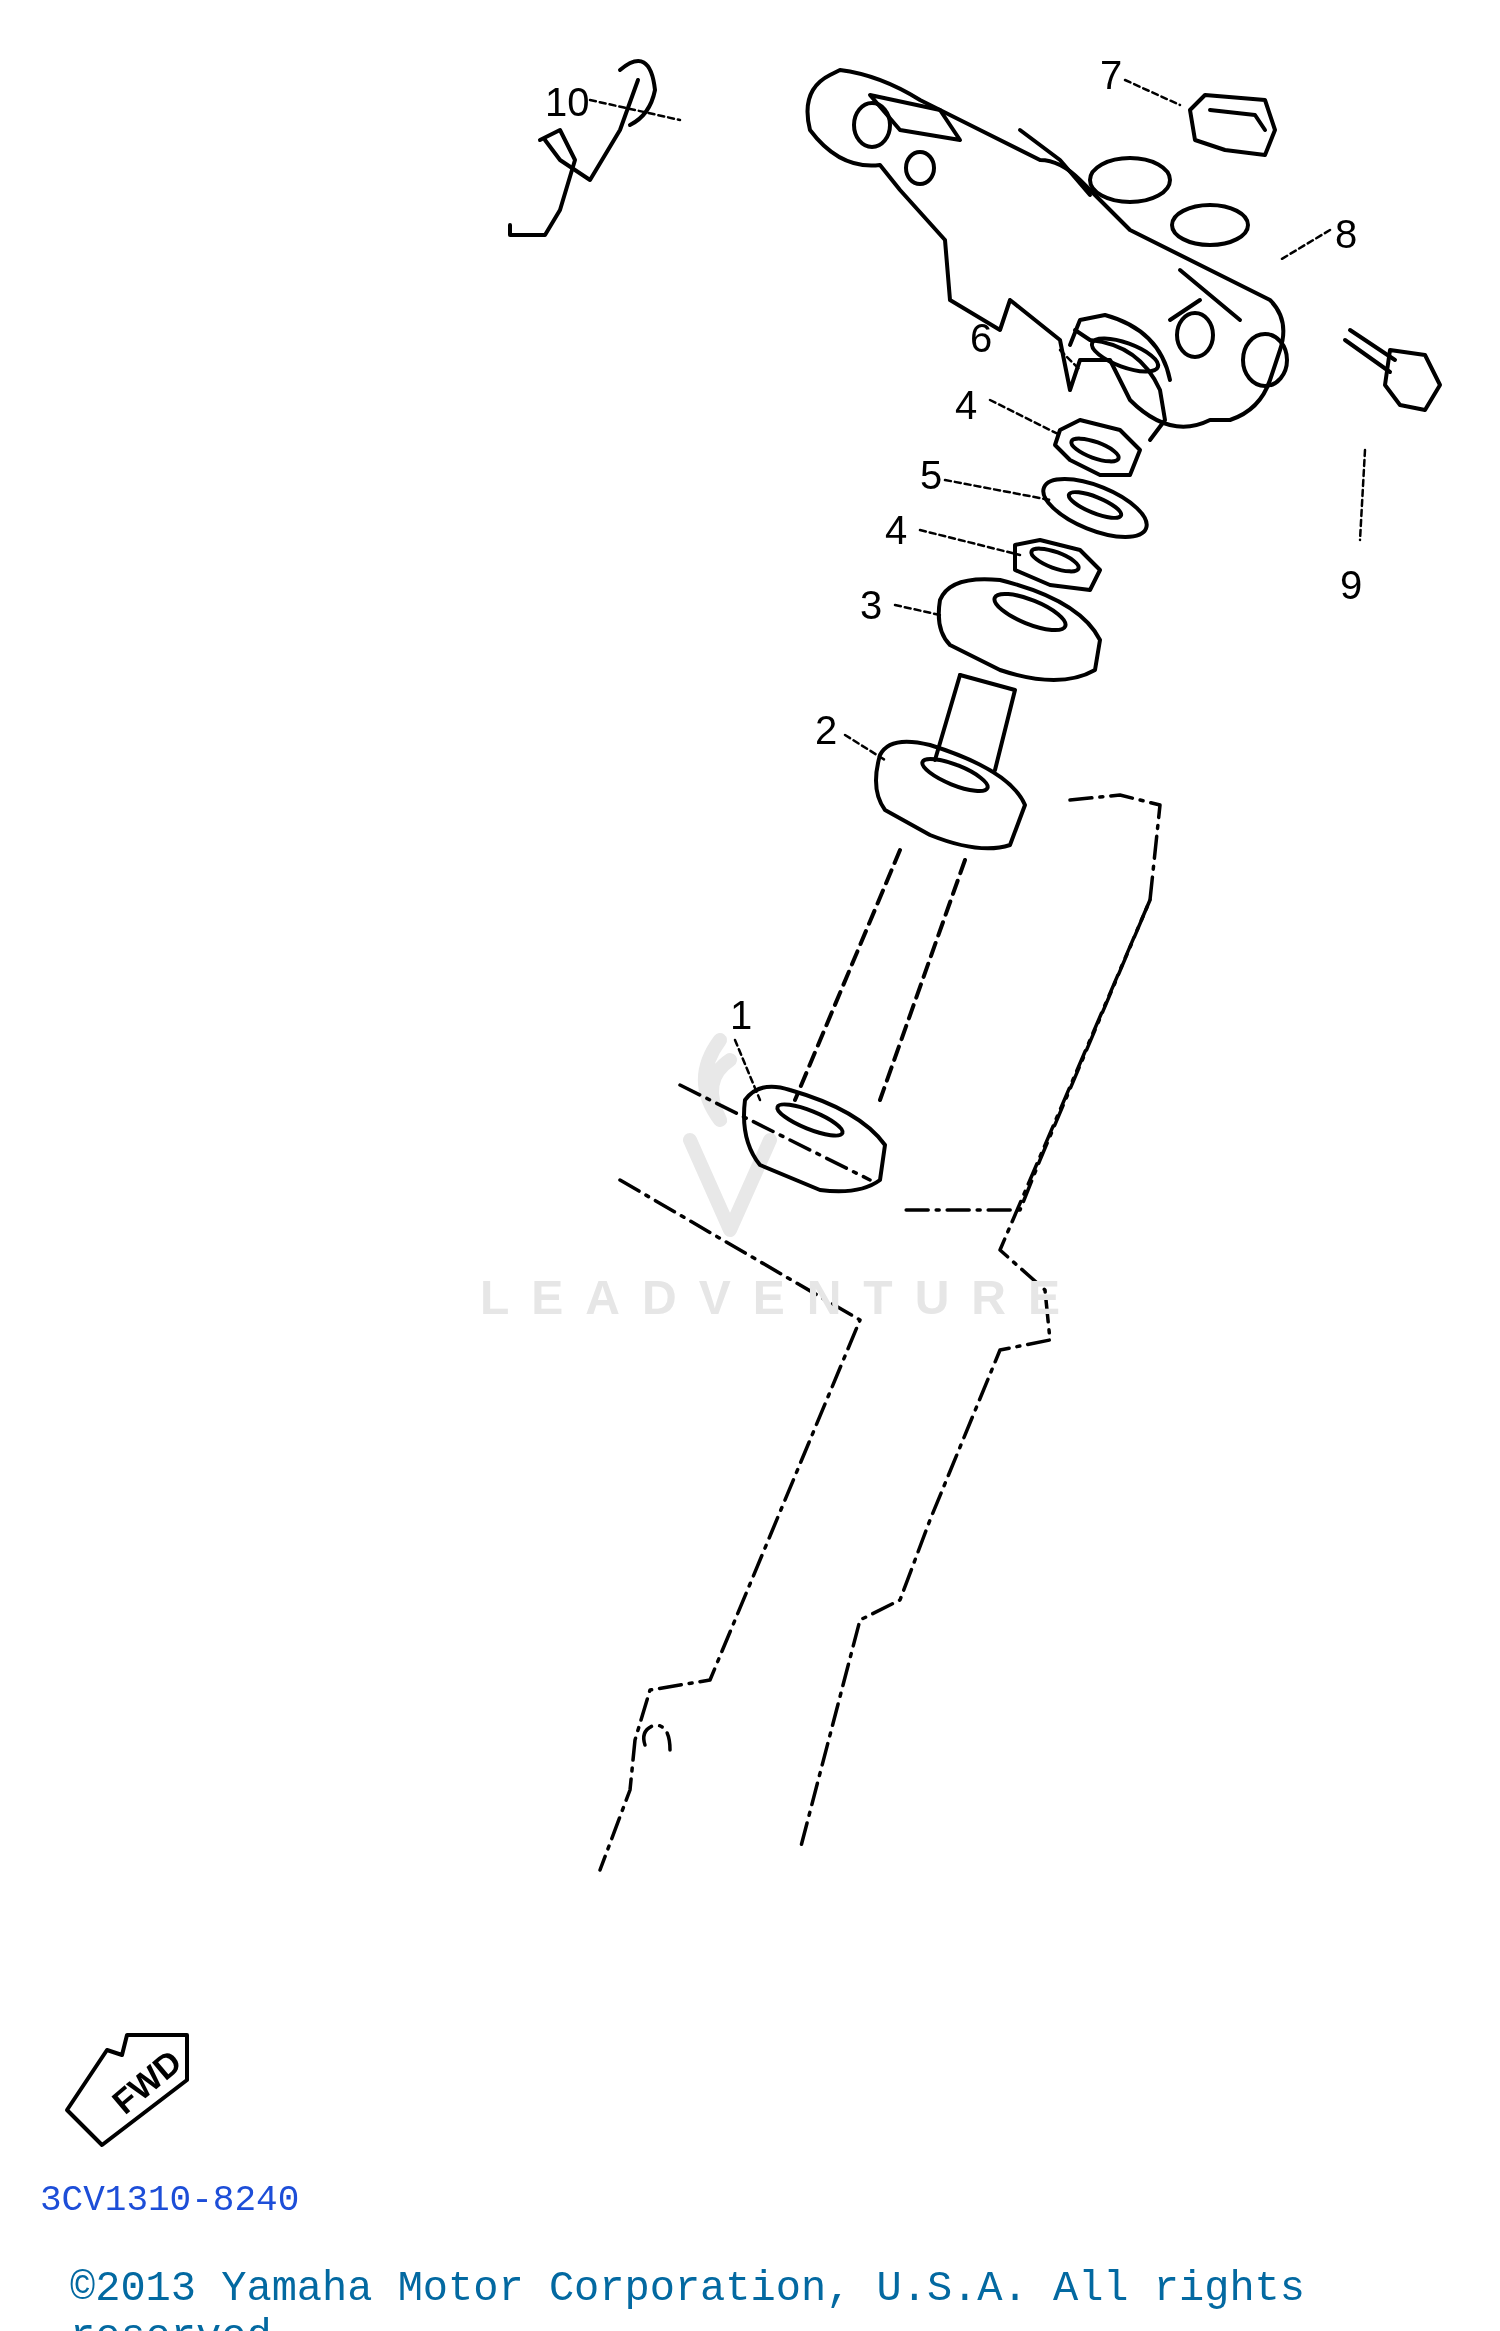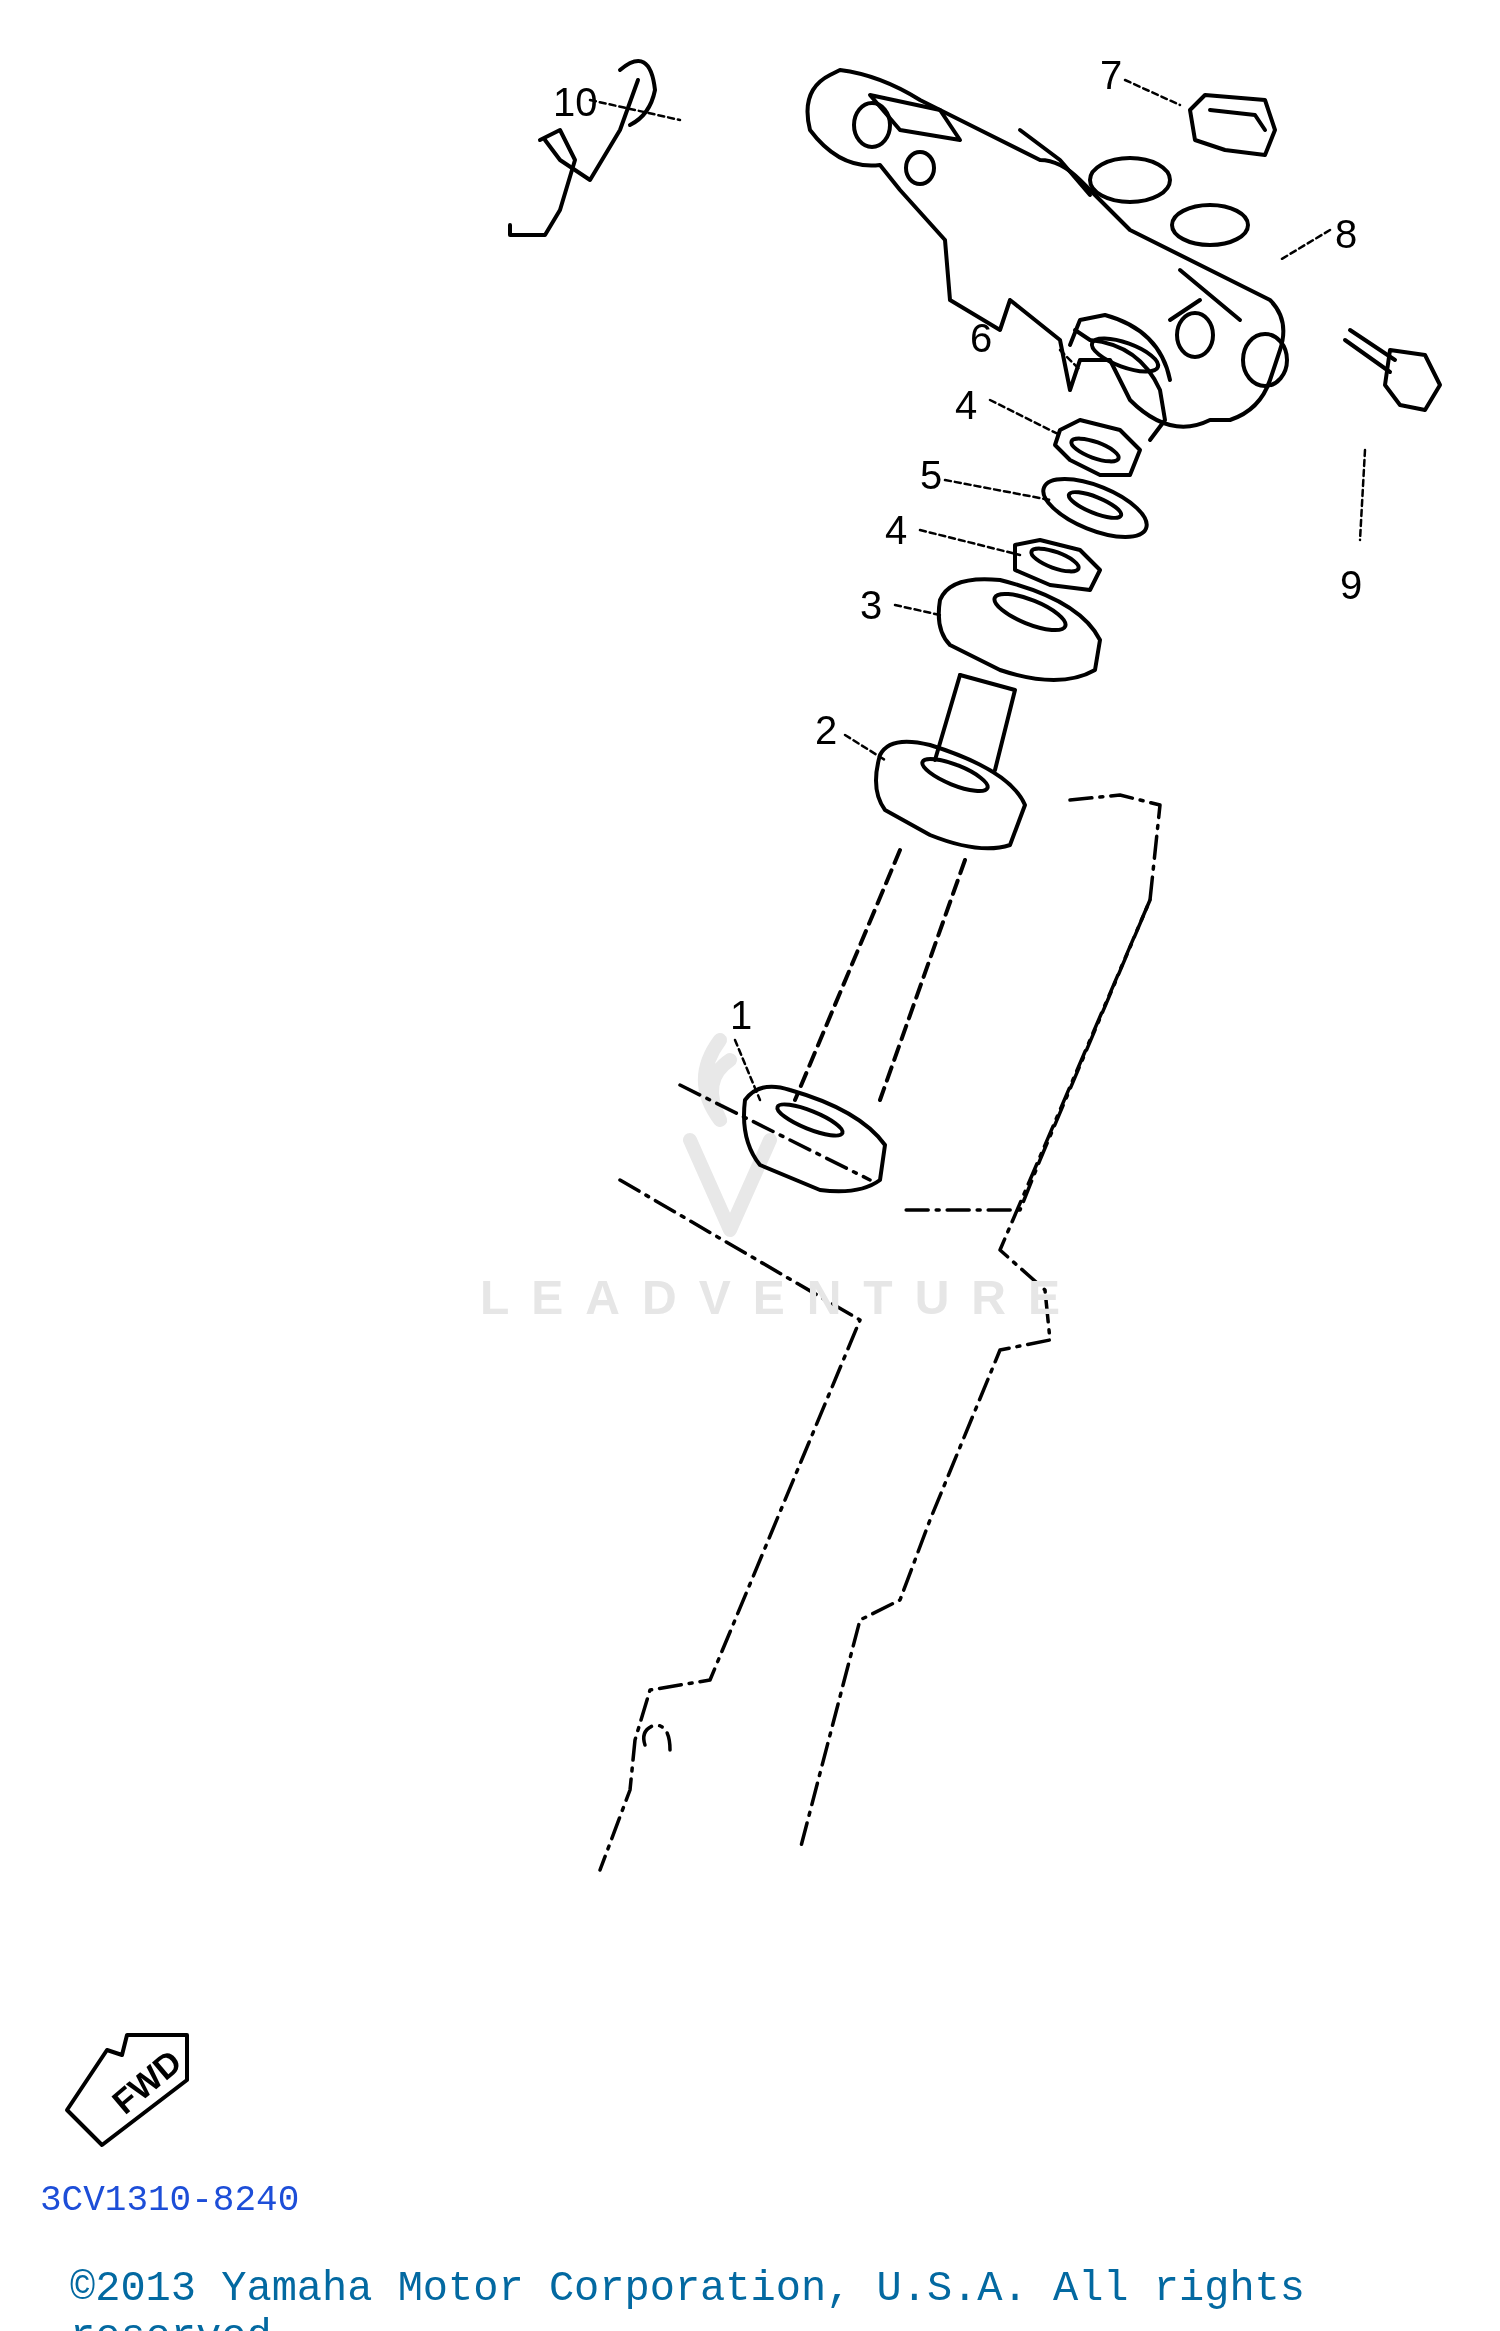--- a/index.html
+++ b/index.html
@@ -113,21 +113,21 @@
     <path d="M920 530 L1020 555"></path>
     <path d="M895 605 L940 615"></path>
     <path d="M845 735 L885 760"></path>
     <path d="M1365 450 L1360 540"></path>
     <path d="M735 1040 L760 1100"></path>
   </g>
 </svg>
 
 <div class="watermark">LEADVENTURE</div>
 
-<div class="callout" style="left:545px; top:82px;margin-left:8px;">10</div>
+<div class="callout" style="left:545px; top:82px;">10</div>
 <div class="callout" style="left:1100px; top:55px;">7</div>
 <div class="callout" style="left:1335px; top:214px;">8</div>
 <div class="callout" style="left:970px; top:318px;">6</div>
 <div class="callout" style="left:955px; top:385px;">4</div>
 <div class="callout" style="left:920px; top:455px;">5</div>
 <div class="callout" style="left:885px; top:510px;">4</div>
 <div class="callout" style="left:860px; top:585px;">3</div>
 <div class="callout" style="left:815px; top:710px;">2</div>
 <div class="callout" style="left:730px; top:995px;">1</div>
 <div class="callout" style="left:1340px; top:565px;">9</div>

